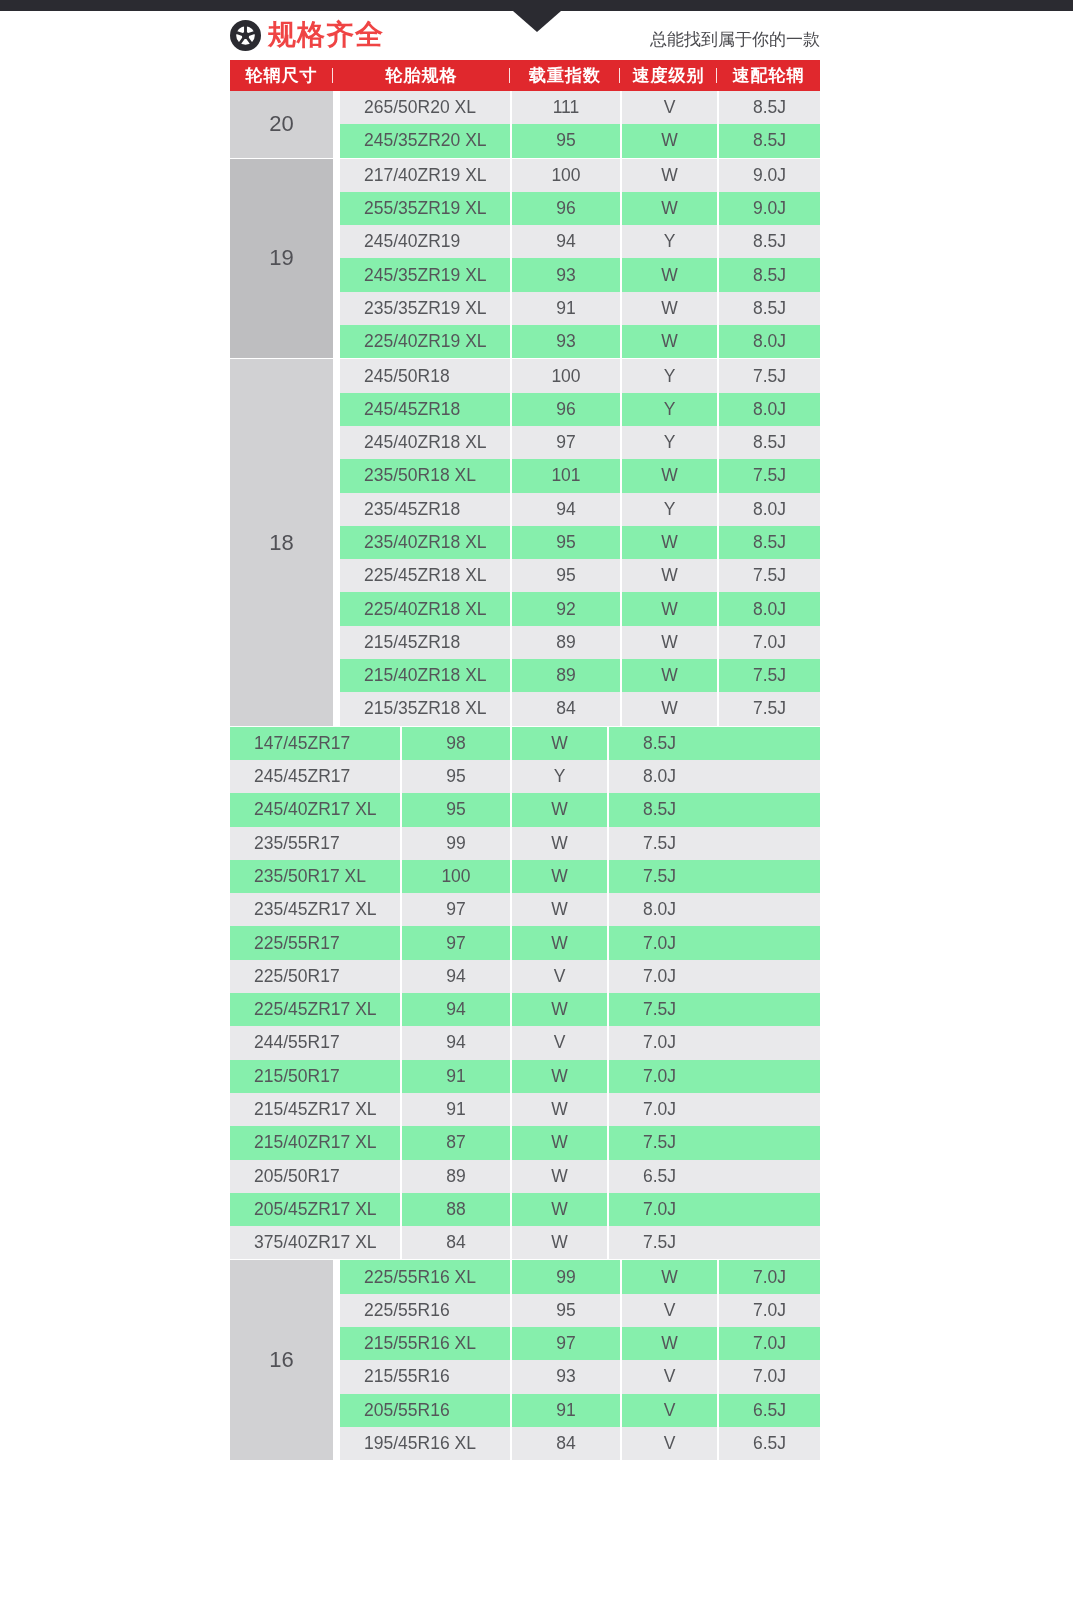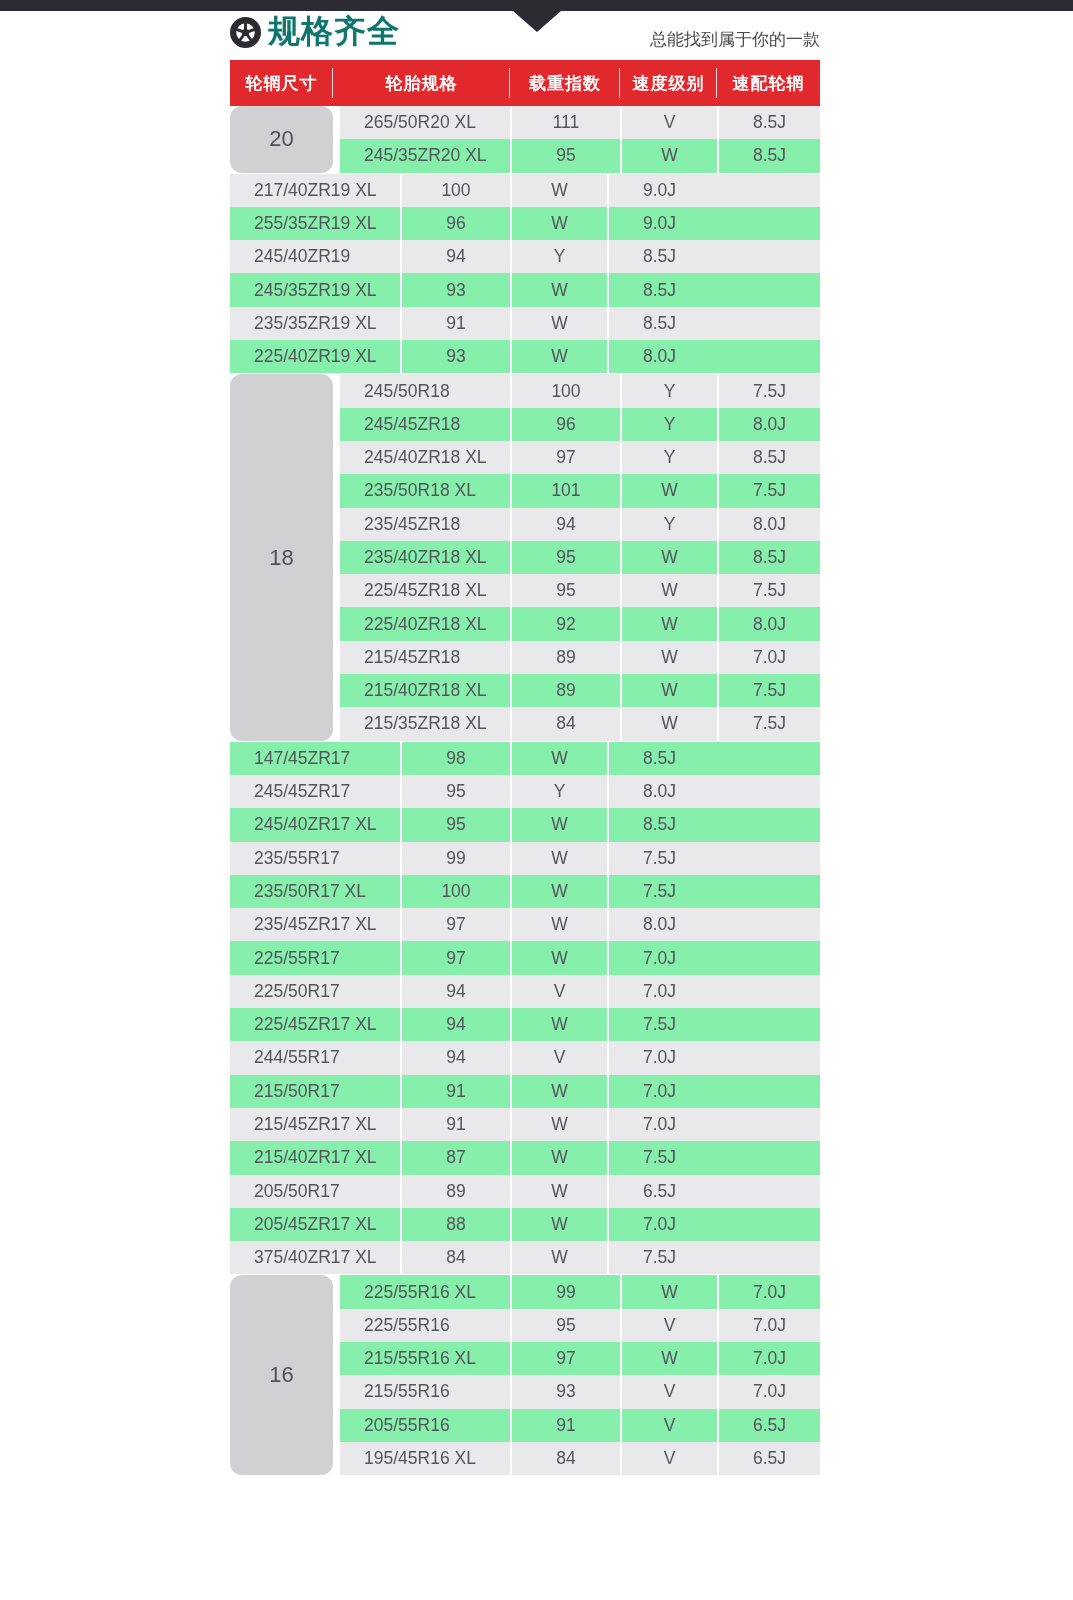--- a/index.html
+++ b/index.html
@@ -20,45 +20,45 @@
   }
   .content { position:absolute; left:230px; top:11px; width:590px; }
 
   
   .section-header {
     display:flex; justify-content:space-between; align-items:flex-end;
     height:49px; padding-bottom:6px;
   }
   .title-wrap { display:flex; align-items:center; gap:7px; }
   .wheel-icon { width:31px; height:31px; display:block; }
-  .title { font-size:32px; font-weight:bold; color:#0f766e; letter-spacing:1px; }
+  .title { font-size:28px; font-weight:bold; color:#ef4444; letter-spacing:1px; }
   .subtitle { font-size:17px; color:#4a4a4e; padding-bottom:3px; }
 
   
   .thead {
     display:grid; grid-template-columns:103px 177px 110px 97px 103px;
-    height:46px; background:var(--accent,#e0282d);
+    height:31px; background:var(--accent,#e0282d);
   }
   .thead .hcell {
     position:relative; display:flex; align-items:center; justify-content:center;
     color:#ffffff; font-size:17px; font-weight:bold; letter-spacing:1px;
   }
   .thead .hcell:not(:last-child)::after {
     content:""; position:absolute; right:0; top:8px; bottom:8px;
     width:1px; background:rgba(255,255,255,.85);
   }
 
   
   .tbody { width:590px; }
   .group { display:flex; }
   .group + .group { border-top:1px solid #ffffff; }
   .size-cell {
     width:103px; margin-right:7px; flex:0 0 auto;
     display:flex; align-items:center; justify-content:center;
-    font-size:22px; color:#515156; background:#d1d1d3;border-radius:12px;
+    font-size:22px; color:#515156; background:#d1d1d3;
   }
   .group.dark .size-cell { background:#bebec0; }
   .rows { flex:1 1 auto; }
   .row {
     display:grid; grid-template-columns:170px 110px 97px 103px;
     height:33.3px; background:#86efac;
   }
   .row.alt { background:#e9e9eb; }
   .row .cell {
     display:flex; align-items:center; justify-content:center;
@@ -115,20 +115,21 @@
           </div>
           <div class="row">
             <div class="cell spec">245/35ZR20 XL</div>
             <div class="cell">95</div>
             <div class="cell">W</div>
             <div class="cell">8.5J</div>
           </div>
         </div>
       </div>
       <div class="group dark">
+        <div class="size-cell">19</div>
         <div class="rows">
           <div class="row alt">
             <div class="cell spec">217/40ZR19 XL</div>
             <div class="cell">100</div>
             <div class="cell">W</div>
             <div class="cell">9.0J</div>
           </div>
           <div class="row">
             <div class="cell spec">255/35ZR19 XL</div>
             <div class="cell">96</div>

